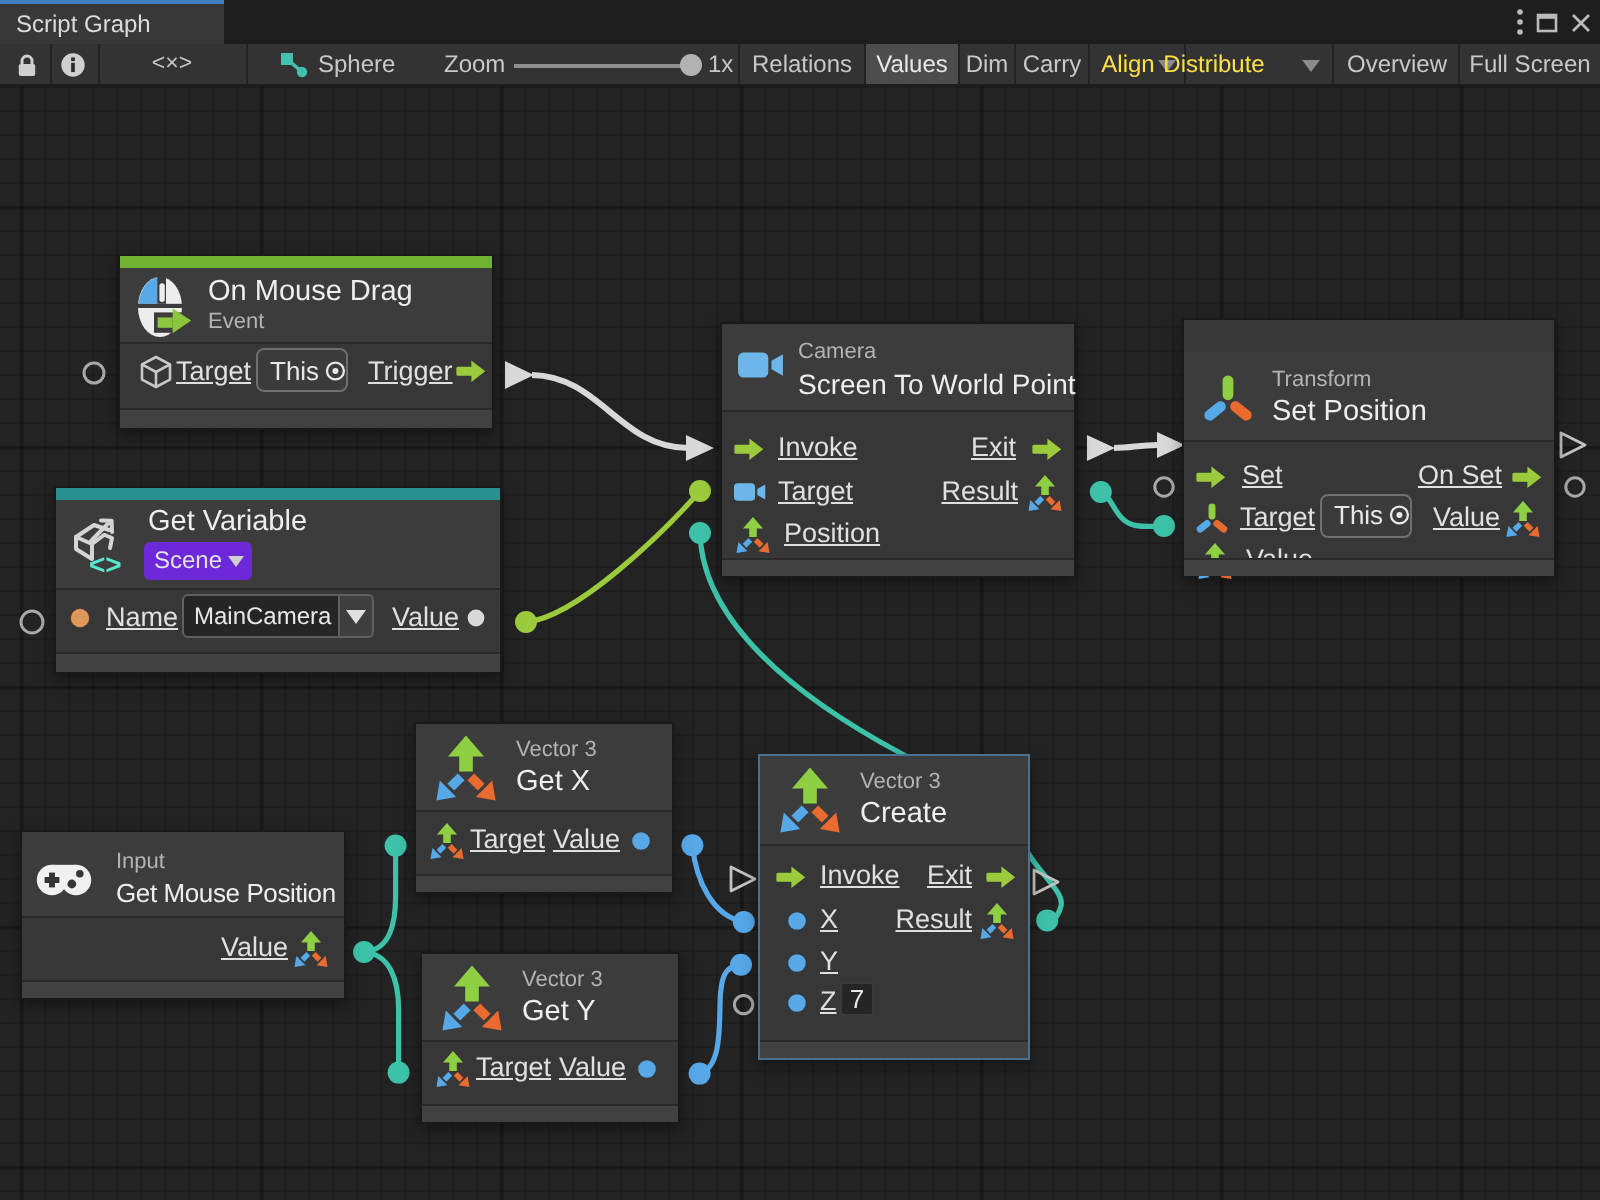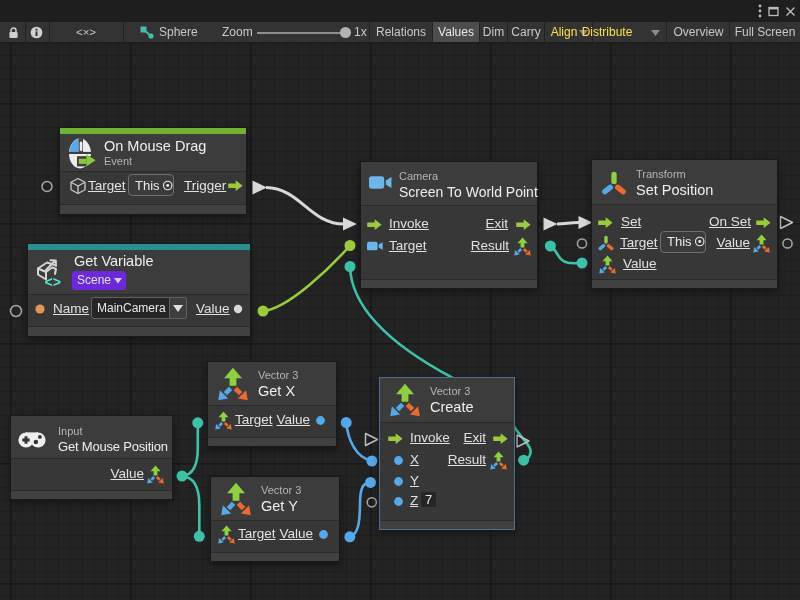--- a/index.html
+++ b/index.html
@@ -244,26 +244,32 @@
     <div class="row" style="top:29.5px;">
       <svg class="pic" style="left:6px;top:4px;" width="16" height="12">
             <use href="#cam"></use>
           </svg>
       <div class="pl" style="left:28px;top:2px;">Target</div>
       <div class="pl" style="right:28px;top:2px;">Result</div>
       <svg class="pic" style="right:5px;top:1px;" width="19" height="19">
             <use href="#v3"></use>
           </svg>
     </div>
+    <div class="row" style="top:50.5px;">
+      <svg class="pic" style="left:6px;top:1px;" width="19" height="19">
+            <use href="#v3"></use>
+          </svg>
+      <div class="pl" style="left:31px;top:2px;">Position</div>
+    </div>
   </div>
   <div class="ftr" style="bottom:0;height:9px;"></div>
 </div>
 
 <div class="node" style="left:591px; top:159px; width:187px; height:130px;">
-  <div class="hdr" style="height:45px;">
+  <div class="hdr" style="height:45px;margin-top:16px;">
     <svg class="hicon" style="left:8px;top:9px;" width="28" height="28">
           <use href="#tricon"></use>
         </svg>
     <div class="cat" style="left:44px;top:8px;">Transform</div>
     <div class="ttl" style="left:44px;top:22px;">Set Position</div>
   </div>
   <div class="body" style="height:73px;">
     <div class="row" style="top:6.5px;">
       <svg class="pic" style="left:6px;top:5px;" width="15" height="11.3">
             <use href="#garrow"></use>
@@ -411,20 +417,21 @@
       <div class="pl" style="right:28px;top:1px;">Value</div>
       <svg class="pic" style="right:7px;top:0px;" width="19" height="19">
             <use href="#v3"></use>
           </svg>
     </div>
   </div>
   <div class="ftr" style="bottom:0;height:9px;"></div>
 </div>
 
 <div id="titlebar">
+  <div id="tab">Script Graph</div>
   <div id="winbtns">
     <svg width="4" height="14" viewBox="0 0 4 14">
           <circle cx="2" cy="2" r="1.4" fill="#bbb"></circle>
           <circle cx="2" cy="7" r="1.4" fill="#bbb"></circle>
           <circle cx="2" cy="12" r="1.4" fill="#bbb"></circle>
         </svg>
     <svg width="11" height="11" viewBox="0 0 11 11">
           <rect x="1" y="1.5" width="9" height="8" fill="none" stroke="#bbb" stroke-width="1.3"></rect>
           <rect x="1" y="1" width="9" height="2.4" fill="#bbb"></rect>
         </svg>

